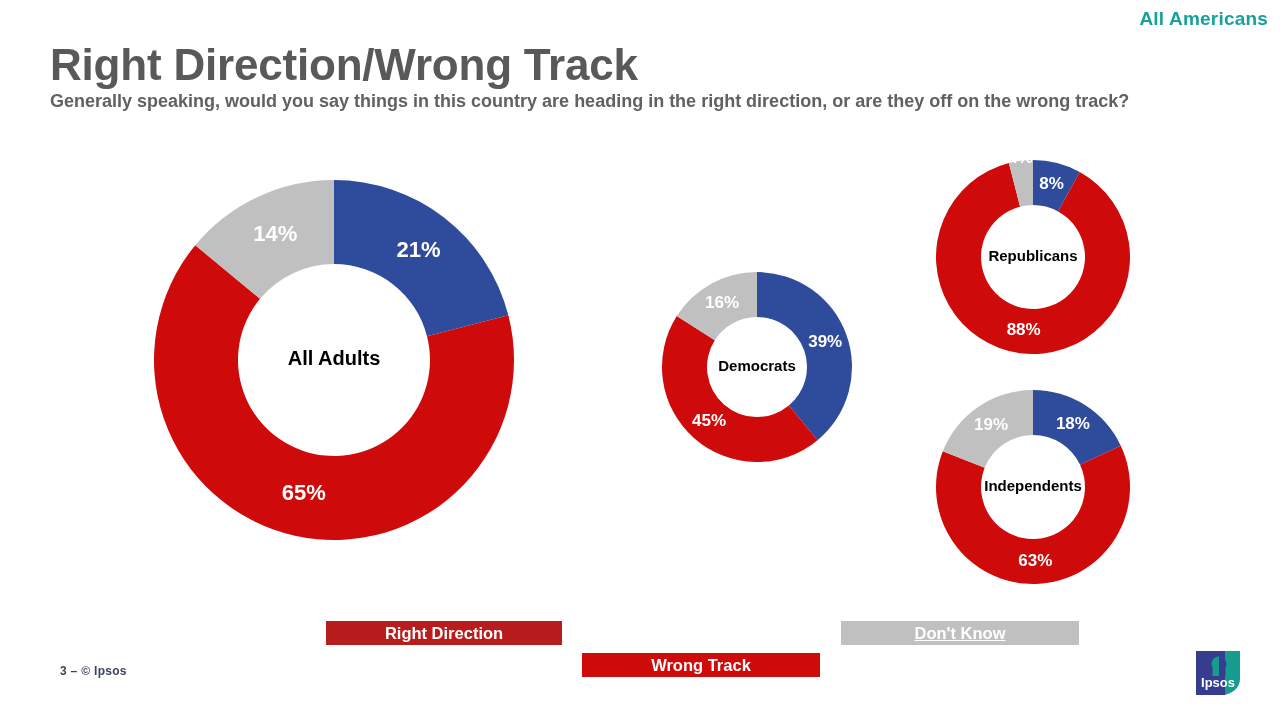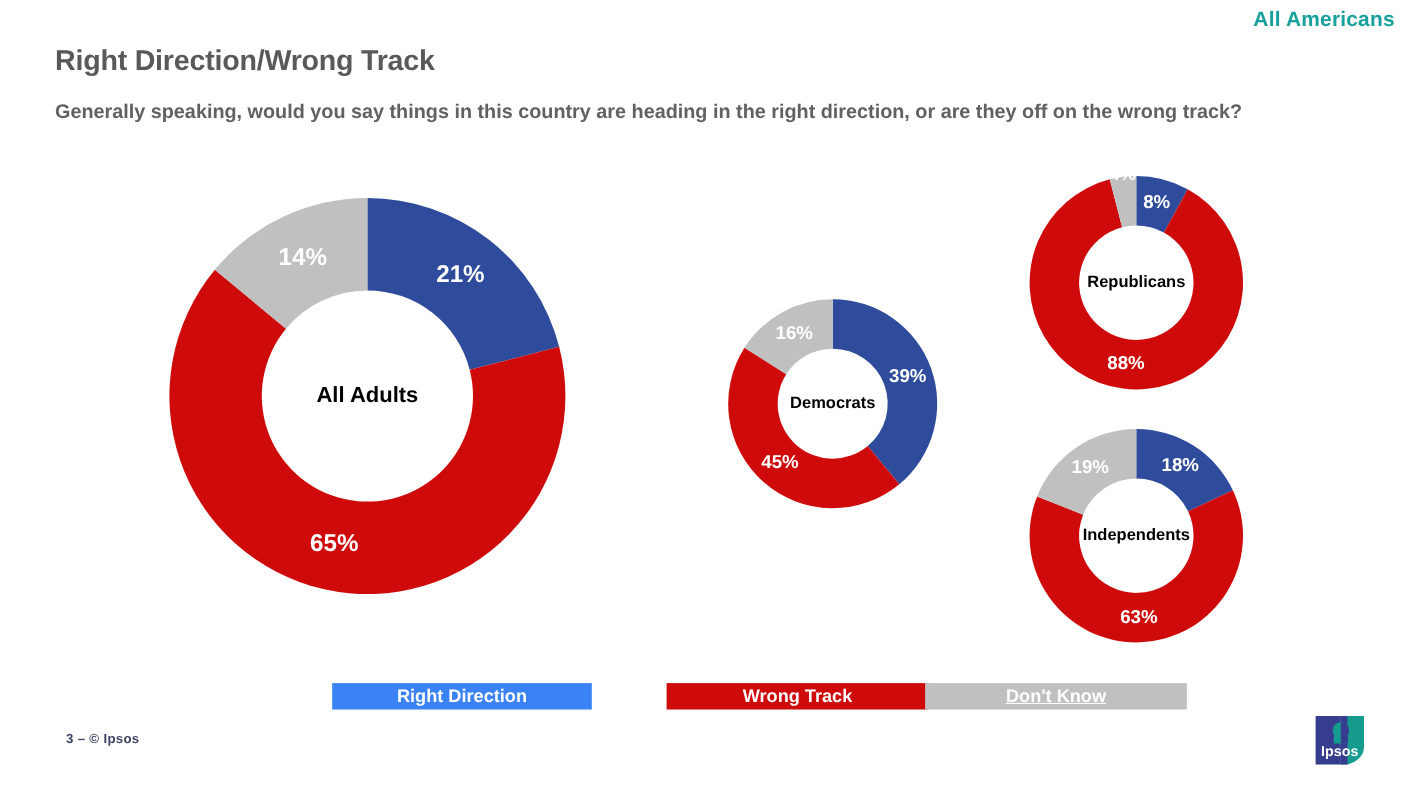--- a/index.html
+++ b/index.html
@@ -33,21 +33,21 @@
     font-weight: bold;
     color: #17a09c;
     letter-spacing: 0.2px;
     white-space: nowrap;
   }
 
   .slide-title {
     position: absolute;
     left: 50px;
     top: 40px;
-    font-size: 26px;
+    font-size: 44px;
     font-weight: bold;
     color: #595959;
     letter-spacing: -0.2px;
     white-space: nowrap;
   }
 
   .slide-subtitle {
     position: absolute;
     left: 50px;
     top: 88px;
@@ -99,21 +99,21 @@
     position: absolute;
     height: 24px;
     line-height: 24px;
     text-align: center;
     font-size: 16.5px;
     font-weight: bold;
     color: #ffffff;
     white-space: nowrap;
   }
   #legend-right-direction { left: 302px; width: 236px; }
-  #legend-wrong-track     { left: 606px; width: 238px; }
+  #legend-wrong-track     { left: 582px; width: 238px; margin-top: 32px; }
   #legend-dont-know       { left: 841px; width: 238px; }
 
   
   .footer-note {
     position: absolute;
     left: 60px;
     top: 664px;
     font-size: 12px;
     font-weight: bold;
     color: #3d4463;
@@ -183,21 +183,21 @@
         <path d="M 210.7682240892039 81.69940871818795 A 97 97 0 1 1 32.81168086883963 87.29191838958621 L 74.65162273381094 103.85752326039673 A 52 52 0 1 0 170.051006728233 100.85947683861622 Z" fill="#ce0a0a"></path>
         <path d="M 32.81168086883963 87.29191838958621 A 97 97 0 0 1 122.99999999999999 26 L 122.99999999999999 71 A 52 52 0 0 0 74.65162273381094 103.85752326039673 Z" fill="#c0c0c0"></path>
         <text x="162.91909622593525" y="60.09756955009988" class="slice-label" font-size="17">18%</text>
         <text x="125.34010155132053" y="197.463238747247" class="slice-label" font-size="17">63%</text>
         <text x="81.12478835001625" y="61.38249721654516" class="slice-label" font-size="17">19%</text>
         <text x="123" y="123" class="center-label" font-size="15">Independents</text>
       </svg>
     </div>
 
   <div id="legend">
-    <div class="legend-item" id="legend-right-direction" style="background: #3b82f6;">Right Direction</div>
+    <div class="legend-item" id="legend-right-direction" style="background: #b91c1c; margin-left: 24px;">Right Direction</div>
     <div class="legend-item" id="legend-wrong-track" style="background: rgb(206, 10, 10);">Wrong Track</div>
     <div class="legend-item" id="legend-dont-know" style="background: rgb(192, 192, 192); text-decoration: underline;">Don't Know</div>
   </div>
 
   <div class="footer-note">3 –  © Ipsos</div>
 
   <div id="ipsos-logo">
     <svg width="50" height="48" viewBox="0 0 50 48" aria-hidden="true">
       <path d="M2,2 H25 V46 H2 Z" fill="#363d8e"></path>
       <path d="M25,2 H46 V30 C46,39 38,44 31,46 L25,46 Z" fill="#159c8e"></path>

